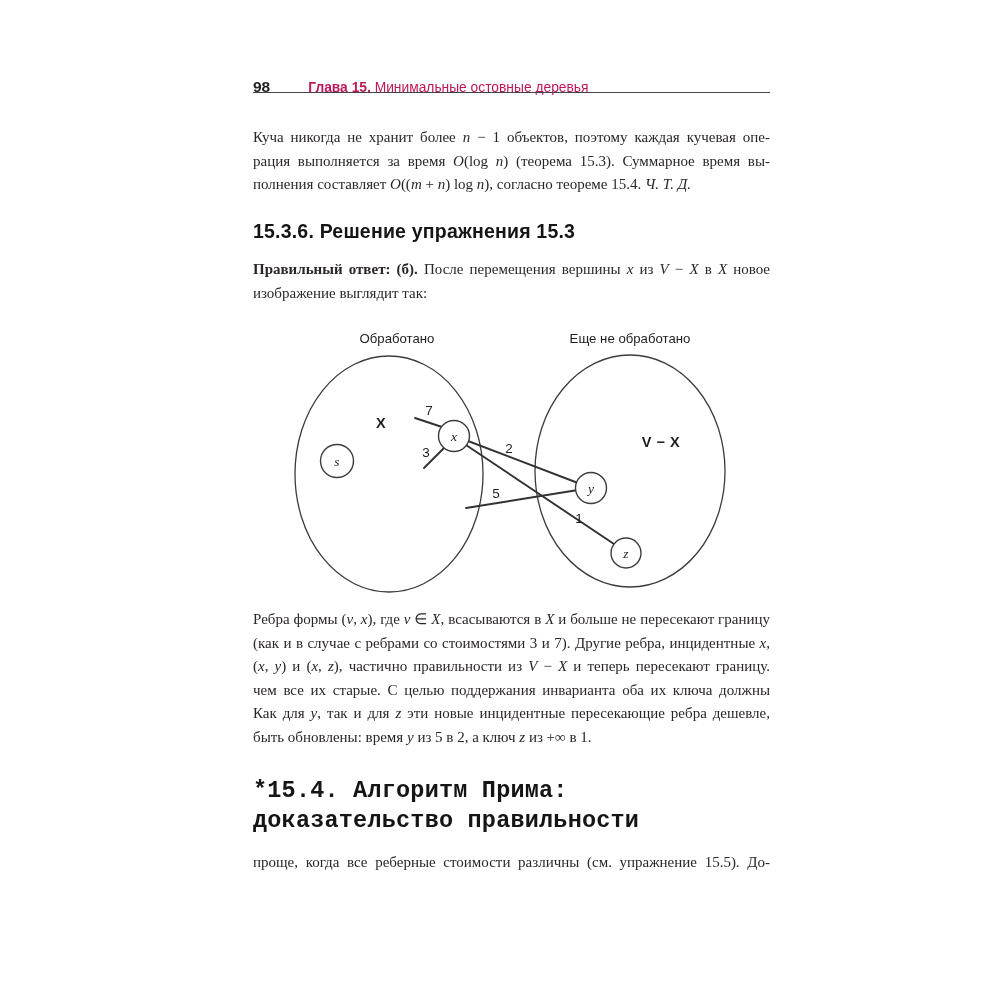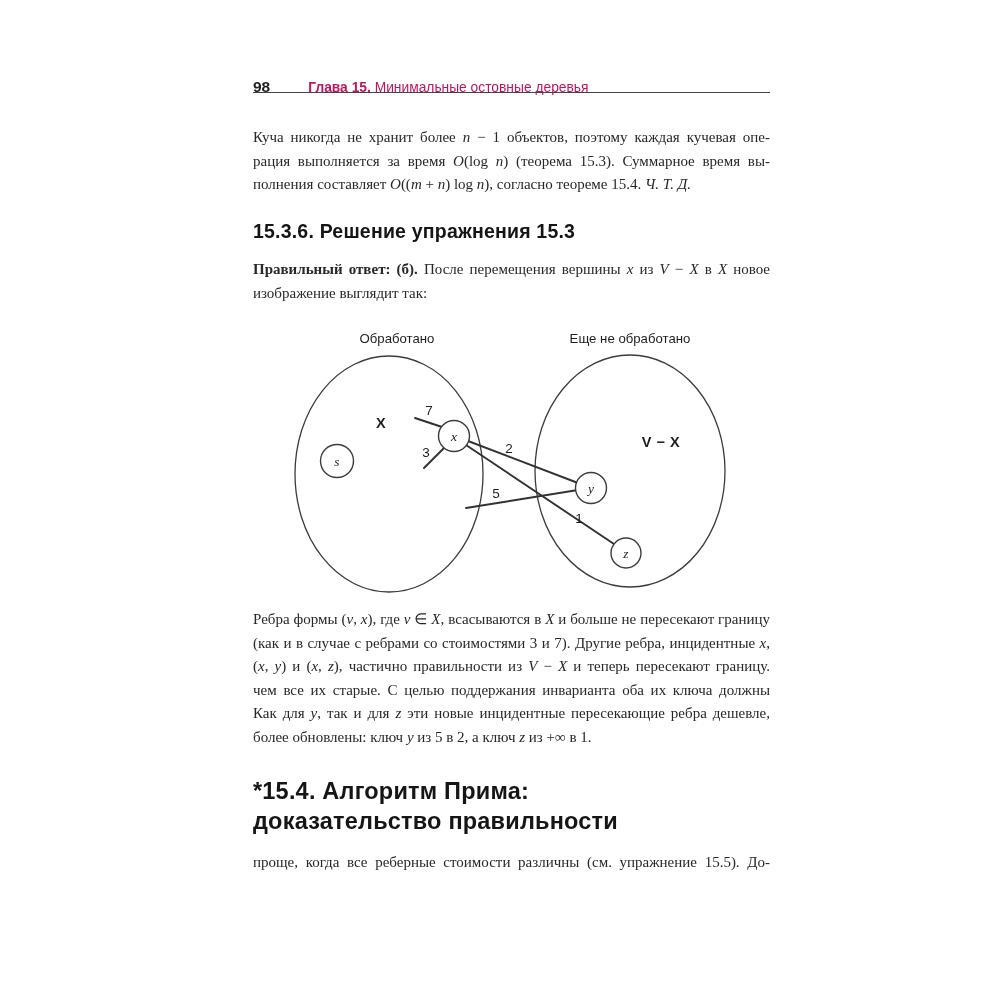--- a/index.html
+++ b/index.html
@@ -20,21 +20,21 @@
   
   .para { left:253px; width:517px; font-size:15px; line-height:23.5px; color:#2b2627; }
   .jline { text-align:justify; text-align-last:justify; }
   .jline.lastline { text-align-last:left; }
   .seg-i { font-style:italic; }
   .seg-b { font-weight:bold; }
 
   
   .h-small { left:253px; top:220px; font-family:"Liberation Sans", sans-serif;
              font-weight:bold; font-size:19.5px; color:#151515; letter-spacing:0.2px; }
-  .h-big   { left:253px; top:776px; font-family:Liberation Sans, sans-serif;
+  .h-big   { left:253px; top:776px; font-family:Liberation Mono, monospace;
              font-weight:bold; font-size:23.5px; line-height:30px; color:#151515; letter-spacing:0.2px; }
 
   
   .diagram { left:253px; top:325px; }
   .diagram .region { fill:#ffffff; stroke:#3c3c3c; stroke-width:1.3; }
   .diagram .edge { stroke:#323232; stroke-width:1.9; stroke-linecap:round; }
   .diagram .node { fill:#ffffff; stroke:#3c3c3c; stroke-width:1.4; }
   .diagram text { fill:#1e1e1e; }
   .cap    { font-family:"Liberation Sans", sans-serif; font-size:13.2px; text-anchor:middle; }
   .setlab { font-family:"Liberation Sans", sans-serif; font-size:14.5px; font-weight:bold; text-anchor:middle; letter-spacing:0.5px; }
@@ -95,21 +95,21 @@
   <text class="nlab" x="591" y="492.5">y</text>
   <text class="nlab" x="626" y="557.5">z</text>
 </svg>
 
 <div class="abs para" style="top:608px;">
     <div class="jline"><span>Ребра формы (</span><span class="seg-i">v</span><span>, </span><span class="seg-i">x</span><span>), где </span><span class="seg-i">v</span><span> ∈ </span><span class="seg-i">X</span><span>, всасываются в </span><span class="seg-i">X</span><span> и больше не пересекают границу</span></div>
     <div class="jline"><span>(как и в случае с ребрами со стоимостями 3 и 7). Другие ребра, инцидентные </span><span class="seg-i">x</span><span>,</span></div>
     <div class="jline"><span>(</span><span class="seg-i">x</span><span>, </span><span class="seg-i">y</span><span>) и (</span><span class="seg-i">x</span><span>, </span><span class="seg-i">z</span><span>), частично правильности из </span><span class="seg-i">V</span><span> − </span><span class="seg-i">X</span><span> и теперь пересекают границу.</span></div>
     <div class="jline"><span>чем все их старые. С целью поддержания инварианта оба их ключа должны</span></div>
     <div class="jline"><span>Как для </span><span class="seg-i">y</span><span>, так и для </span><span class="seg-i">z</span><span> эти новые инцидентные пересекающие ребра дешевле,</span></div>
-    <div class="jline lastline"><span>более обновлены: ключ </span><span class="seg-i">y</span><span> из 5 в 2, а ключ </span><span class="seg-i">z</span><span> из +∞ в 1.</span></div>
+    <div class="jline lastline"><span>быть обновлены: время </span><span class="seg-i">y</span><span> из 5 в 2, а ключ </span><span class="seg-i">z</span><span> из +∞ в 1.</span></div>
   </div>
 
 <h1 class="abs h-big" style="margin:0;">
   <div>*15.4. Алгоритм Прима:</div>
   <div>доказательство правильности</div>
 </h1>
 
 <div class="abs para" style="top:851px;">
     <div class="jline"><span>проще, когда все реберные стоимости различны (см. упражнение 15.5). До-</span></div>
   </div>

